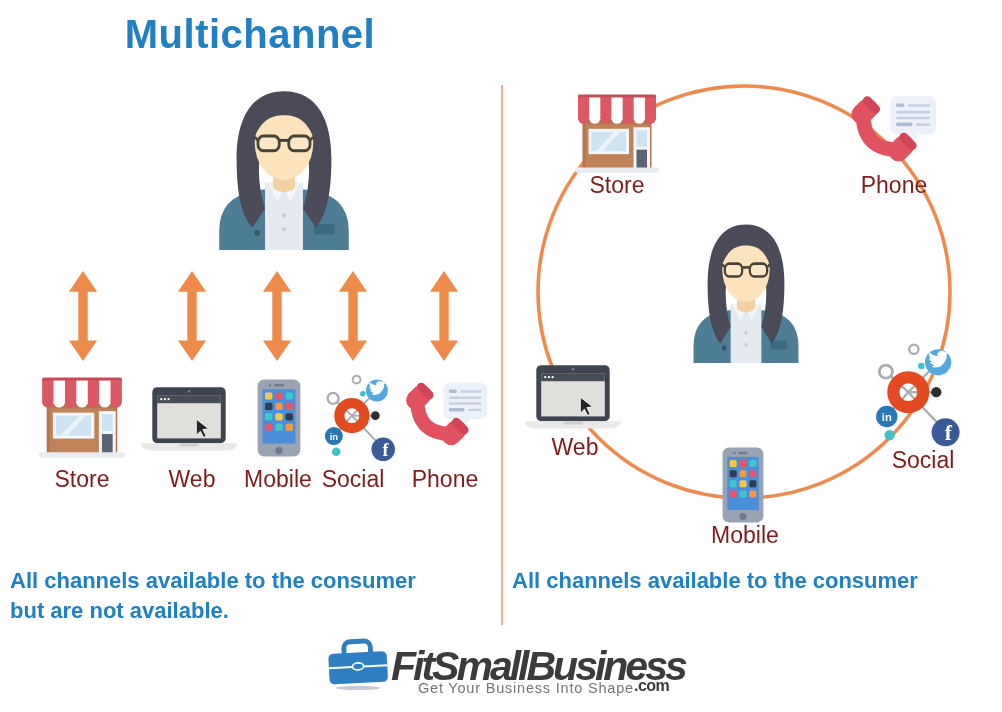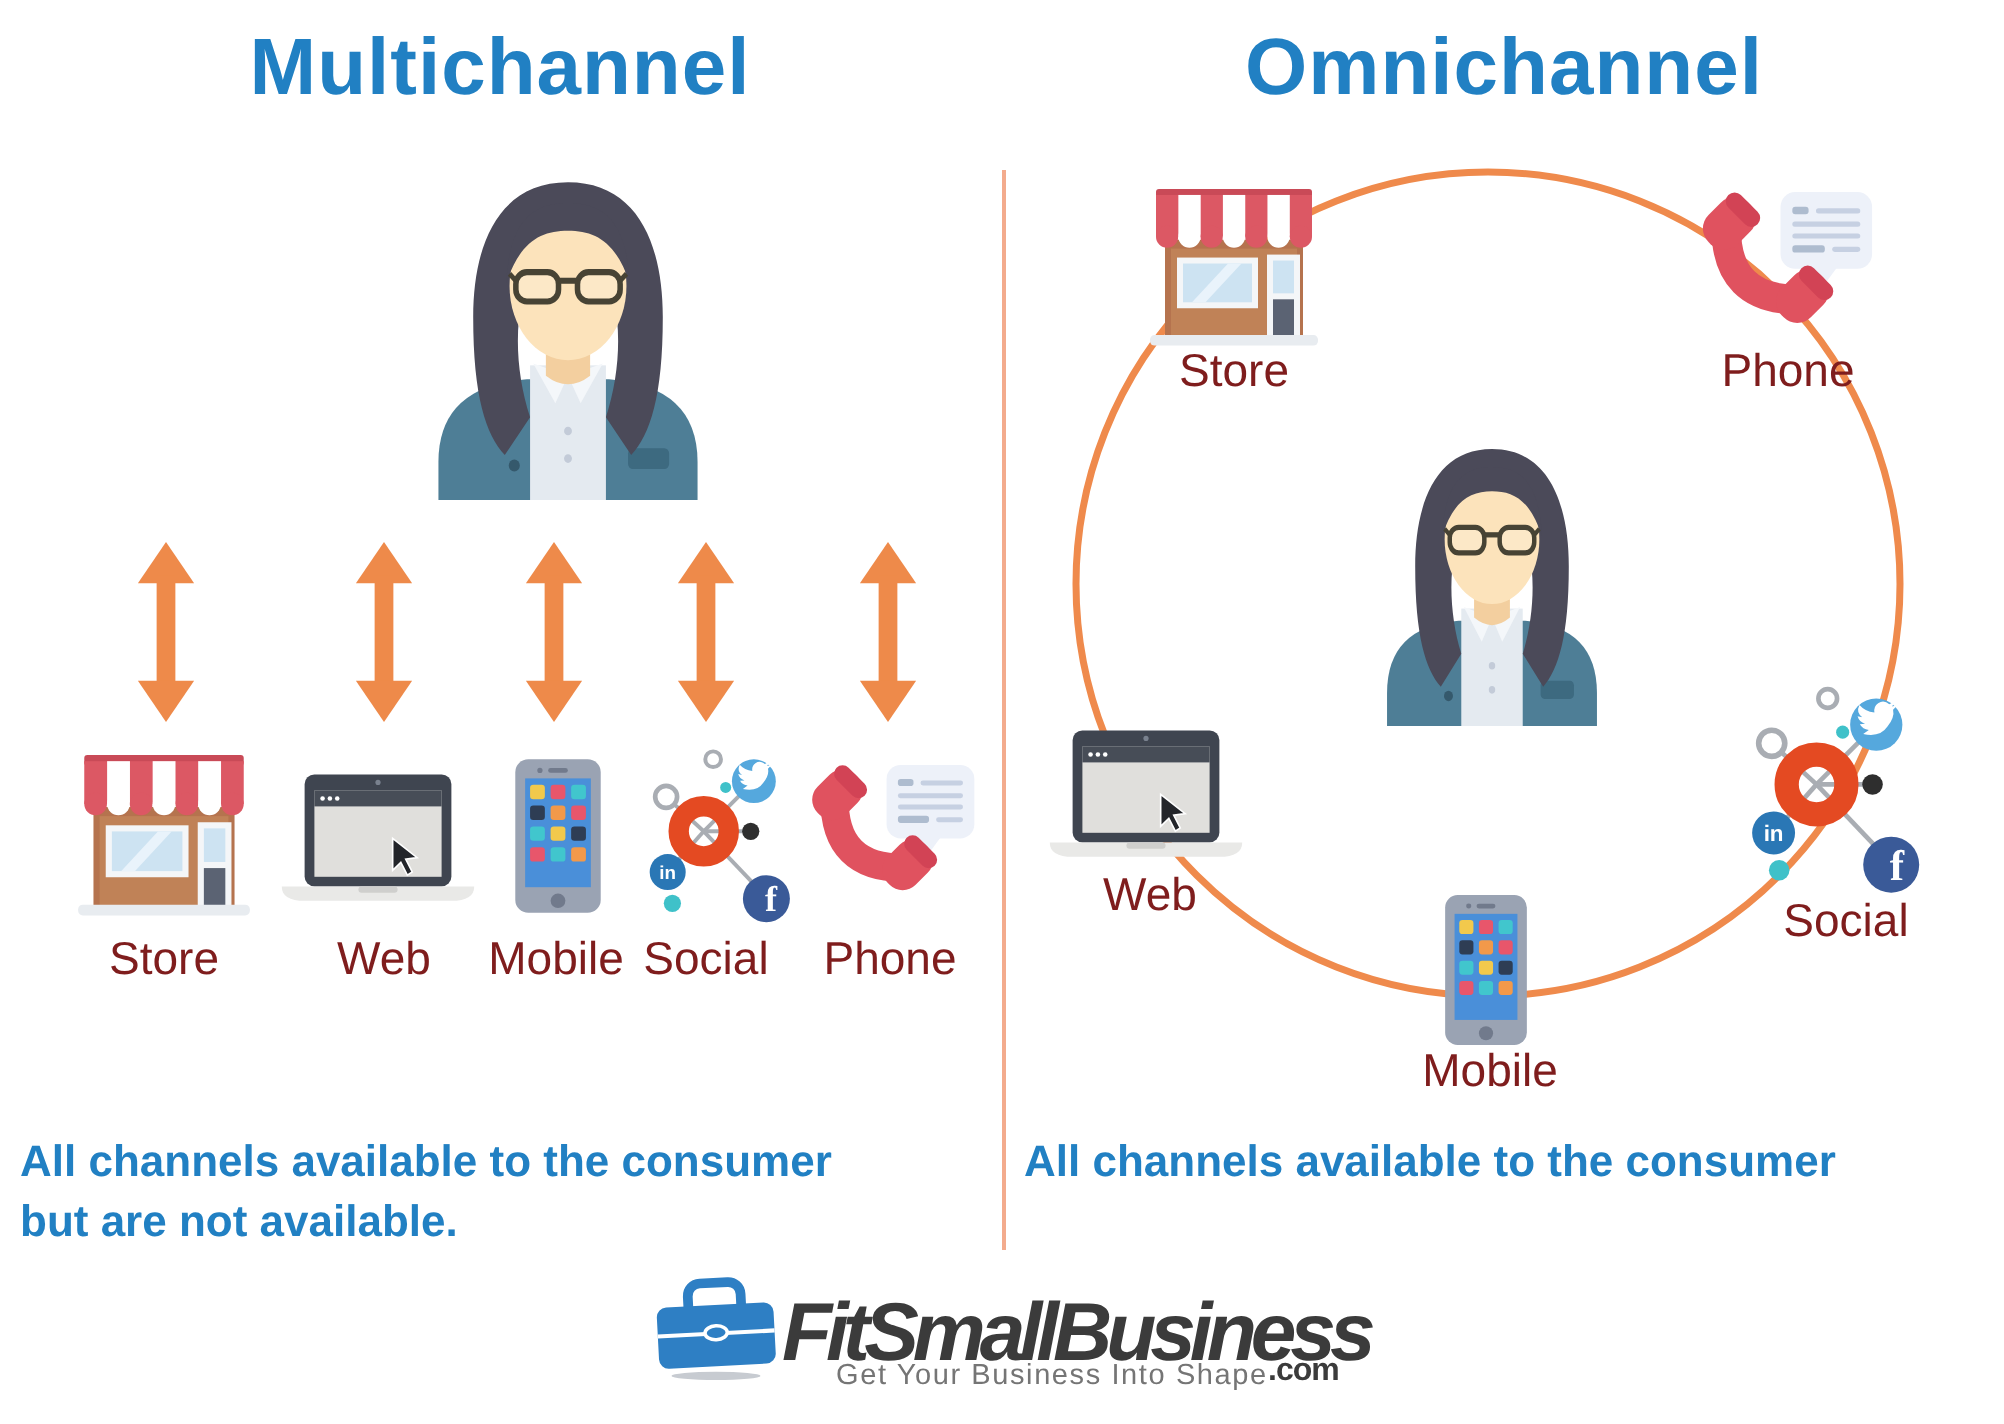--- a/index.html
+++ b/index.html
@@ -123,21 +123,20 @@
       <polygon points="18,0 3,22 33,22"></polygon>
       <rect x="13" y="18" width="10" height="60"></rect>
       <polygon points="18,96 3,74 33,74"></polygon>
     </g>
   </defs>
 </svg>
 
 <div id="stage">
 
   <div class="abs title" style="left:0;top:12px">Multichannel</div>
-  <div class="abs title" style="left:502px;top:12px">Omnichannel</div>
 
   <div class="abs divider" style="left:501px;top:85px;height:540px"></div>
 
   <svg class="abs" style="left:205px;top:86px" width="158" height="164" viewBox="0 0 200 190" preserveAspectRatio="none">
       <use href="#tpl-person"></use>
     </svg>
 
   <svg class="abs" style="left:66px;top:271px" width="34" height="90" viewBox="0 0 36 96">
       <use href="#tpl-arrow"></use>
     </svg>

